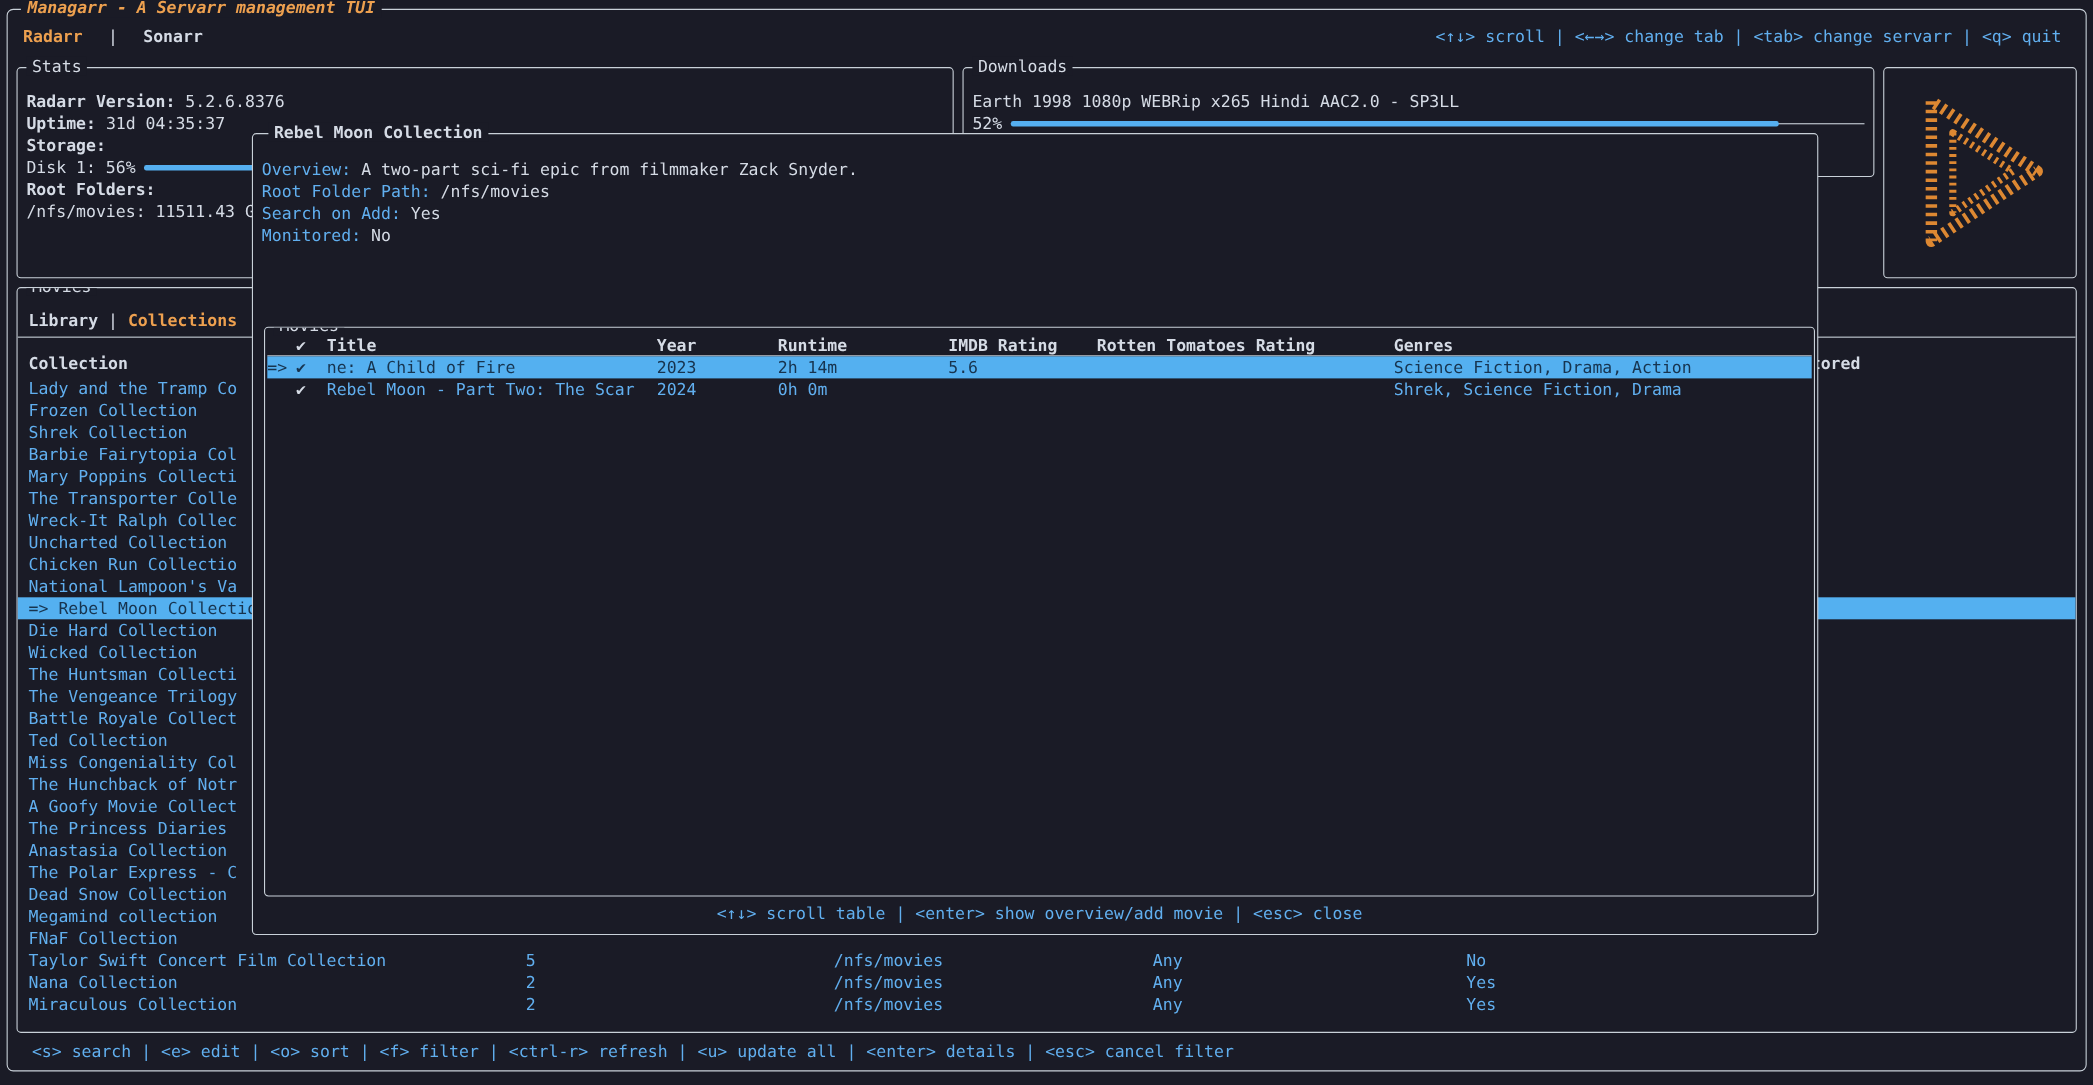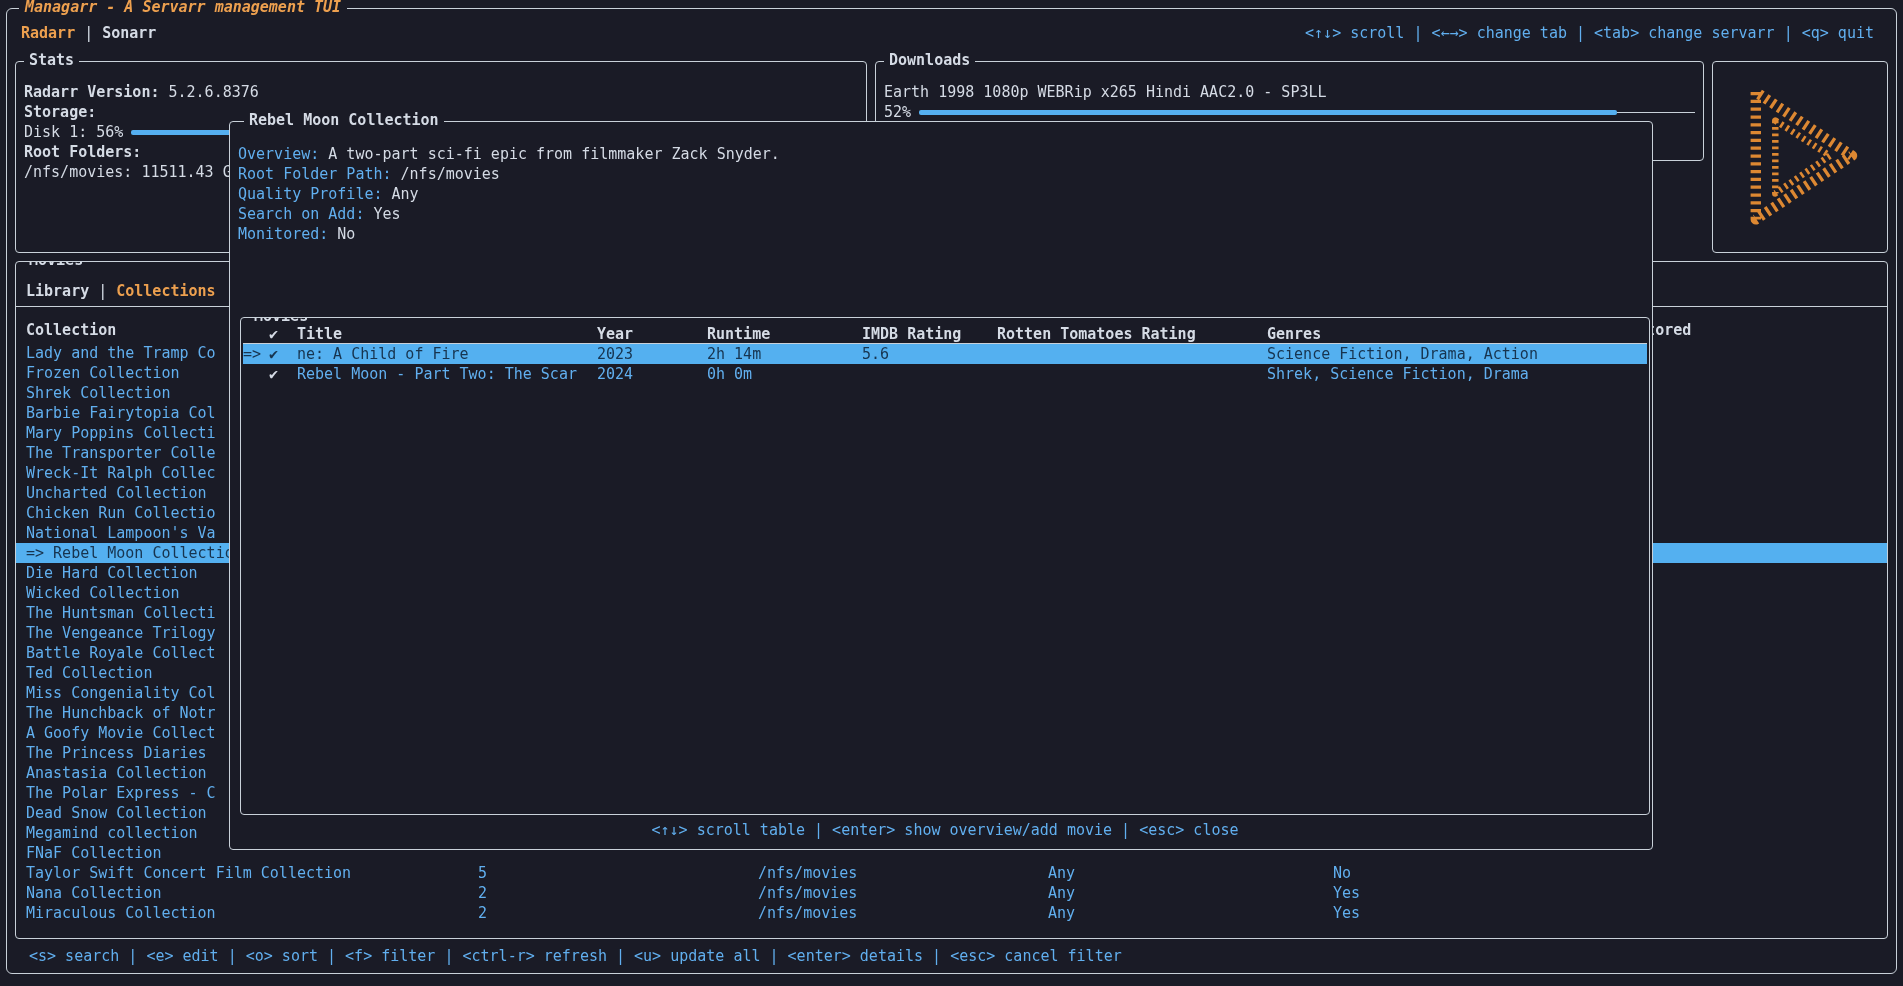--- a/index.html
+++ b/index.html
@@ -10,29 +10,29 @@
   *{margin:0;padding:0;box-sizing:border-box;}
   html,body{width:1903px;height:986px;}
   body{background:var(--bg);color:var(--fg);font-family:"DejaVu Sans Mono",monospace;
        font-size:15px;overflow:hidden;position:relative;}
   .frame{position:absolute;left:6px;right:6px;top:8px;bottom:12px;border:1px solid var(--border);
          border-radius:6px;display:flex;flex-direction:column;padding:0 8px;}
   .frame-title{position:absolute;top:-11px;left:12px;background:var(--bg);padding:0 6px;
                color:var(--orange);font-style:italic;font-weight:bold;white-space:pre;}
   .header-row{margin-top:10px;height:28px;display:flex;justify-content:space-between;
               align-items:center;padding:0 14px 0 6px;}
-  .tabs{display:flex;gap:9px;align-items:flex-start;}
+  .tabs{display:flex;gap:23px;align-items:flex-start;}
   .tab{font-weight:bold;color:var(--fg);cursor:default;white-space:pre;}
   .tab.active{color:var(--orange);}
   .tab-sep{color:var(--fg);}
   .keyhelp{color:var(--blue);white-space:pre;}
   .top-row{margin-top:14px;height:192px;display:flex;gap:8px;align-items:flex-start;}
   .panel{position:relative;border:1px solid var(--border);border-radius:4px;background:var(--bg);}
   .panel-title{position:absolute;top:-11px;left:8px;background:var(--bg);padding:0 5px;
-               font-weight:bold;color:var(--fg);white-space:pre;}
+               font-weight:normal;color:var(--fg);white-space:pre;}
   .stats-panel{width:852px;height:192px;padding:20px 8px 0 8px;}
   .line{height:20px;line-height:20px;white-space:pre;overflow:hidden;}
   .lbl{font-weight:bold;}
   .gauge-row{display:flex;align-items:center;height:20px;line-height:20px;white-space:pre;}
   .gauge{flex:1;position:relative;height:20px;margin-left:8px;}
   .gauge .track{position:absolute;left:0;right:0;top:10px;height:1px;background:var(--border);}
   .gauge .fill{position:absolute;left:0;top:8px;height:5px;background:var(--gauge);border-radius:2px;}
   .downloads-panel{flex:1;height:100px;padding:20px 8px 0 8px;}
   .logo-panel{width:176px;height:192px;display:flex;align-items:center;justify-content:center;}
   .movies-panel{flex:1;margin-top:8px;display:flex;flex-direction:column;overflow:hidden;}
@@ -80,20 +80,21 @@
       <span class="tab-sep">|</span>
       <span class="tab">Sonarr</span>
     </div>
     <div class="keyhelp">&lt;↑↓&gt; scroll | &lt;←→&gt; change tab | &lt;tab&gt; change servarr | &lt;q&gt; quit</div>
   </div>
 
   <div class="top-row">
     <div class="panel stats-panel">
       <span class="panel-title">Stats</span>
       <div class="line"><span class="lbl">Radarr Version:</span> <span>5.2.6.8376</span></div>
+      <div class="line"><span class="lbl">Uptime:</span> <span>31d 04:35:37</span></div>
       <div class="line"><span class="lbl">Storage:</span></div>
       <div class="gauge-row">
         <span>Disk 1: 56%</span>
         <span class="gauge"><span class="track"></span><span class="fill" style="width: 56%;"></span></span>
       </div>
       <div class="line"><span class="lbl">Root Folders:</span></div>
       <div class="line">/nfs/movies: 11511.43 GB</div>
     </div>
 
     <div class="panel downloads-panel">
@@ -368,21 +369,20 @@
     <span>&lt;s&gt; search | &lt;e&gt; edit | &lt;o&gt; sort | &lt;f&gt; filter | &lt;ctrl-r&gt; refresh | &lt;u&gt; update all | &lt;enter&gt; details | &lt;esc&gt; cancel filter</span>
   </div>
 </div>
 
 <div class="modal">
   <span class="modal-title">Rebel Moon Collection</span>
 
   <div class="modal-fields">
     <div class="line"><span class="field-label">Overview:</span> <span>A two-part sci-fi epic from filmmaker Zack Snyder.</span></div>
     <div class="line"><span class="field-label">Root Folder Path:</span> <span>/nfs/movies</span></div>
-    <div class="line"><span class="field-label">Quality Profile:</span> <span>Any</span></div>
     <div class="line"><span class="field-label">Search on Add:</span> <span>Yes</span></div>
     <div class="line"><span class="field-label">Monitored:</span> <span>No</span></div>
   </div>
 
   <div class="panel modal-movies">
     <span class="panel-title">Movies</span>
     <div class="mtable-header">
       <div class="mcell"></div>
       <div class="mcell">✔</div>
       <div class="mcell">Title</div>

